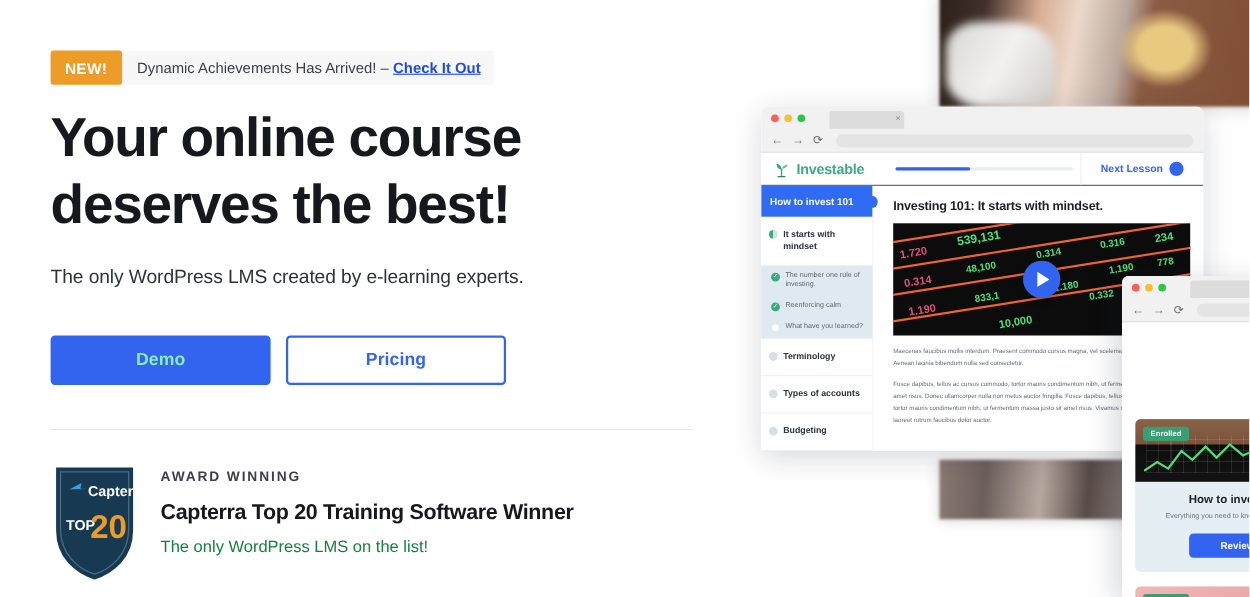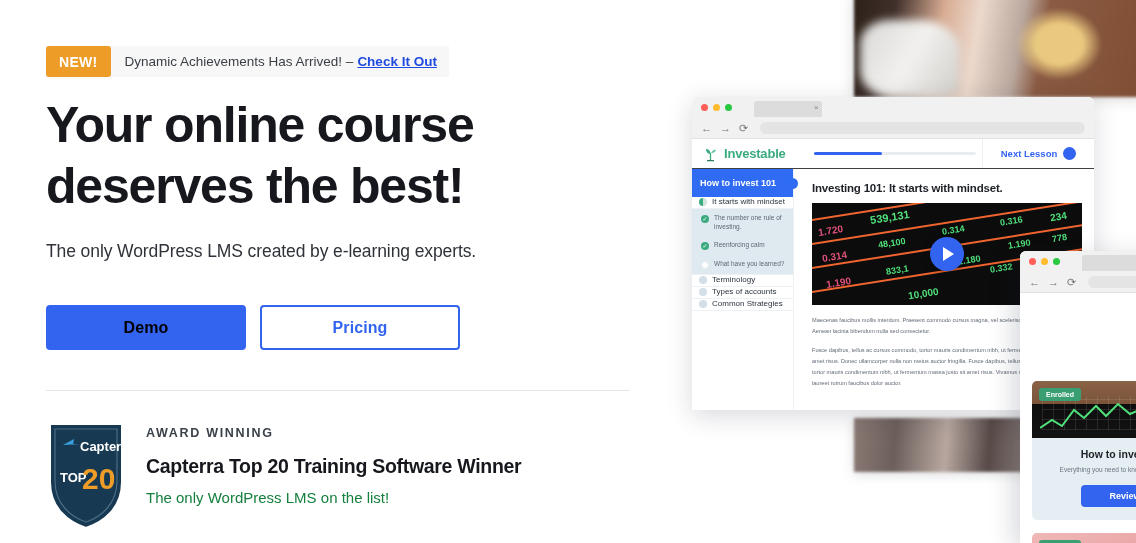--- a/index.html
+++ b/index.html
@@ -47,21 +47,21 @@
     font-size: 17.5px; color: #2f3339; letter-spacing: -0.1px;
   }
 
   .btn-row { position: absolute; left: 0; top: 305px; display: flex; gap: 14px; }
   .btn {
     width: 200px; height: 45px; border-radius: 4px;
     display: flex; align-items: center; justify-content: center;
     font-size: 16px; font-weight: bold; letter-spacing: .1px;
     cursor: pointer; user-select: none;
   }
-  .btn-primary { background: #3364f0; color: #000000; border: 2px solid #3364f0; }
+  .btn-primary { background: #3364f0; color: #86efac; border: 2px solid #3364f0; }
   .btn-secondary { background: #ffffff; color: #3364f0; border: 2px solid #3364f0; }
 
   .divider {
     position: absolute; left: 0; top: 390px; width: 584px; height: 1px;
     background: #e2e7ec;
   }
 
   
   .award { position: absolute; left: 0; top: 420px; display: flex; gap: 20px; }
   .badge-wrap { width: 80px; height: 112px; position: relative; }
@@ -145,22 +145,22 @@
   .course-pill {
     background: #2f6bf3; color: #fff; font-size: 9px; font-weight: bold;
     padding: 9px 8px; position: relative;
   }
   .course-pill:after {
     content:""; position:absolute; right:-5px; top: 9px;
     width: 11px; height: 11px; background: #2f6bf3; border-radius: 50%;
   }
   .les {
     display: flex; align-items: flex-start; gap: 5px;
-    padding: 0 7px; border-bottom: 1px solid #eef1f4;
-    font-size: 8px; color: #2c3340; font-weight: normal; line-height: 1.35;
+    padding: 11px 7px; border-bottom: 1px solid #eef1f4;
+    font-size: 8px; color: #2c3340; font-weight: bold; line-height: 1.35;
   }
   .les.sub { background: #dfeaf0; font-weight: normal; font-size: 6.5px; color: #5d6774;
              border-bottom: none; padding: 5px 7px 5px 9px; }
   .les-group { background: #dfeaf0; border-bottom: 1px solid #eef1f4; }
   .bullet { width: 8px; height: 8px; border-radius: 50%; flex: 0 0 8px; margin-top: 1px; }
   .b-half { background: linear-gradient(90deg,#3aab7e 50%, #cfe4db 50%); }
   .b-grey { background: #d4e0e8; }
   .b-check { background: #3aab7e; color: #fff; font-size: 6px; display:flex; align-items:center; justify-content:center; }
   .b-white { background: #ffffff; border: 1px solid #e2e9ee; }
 
@@ -350,20 +350,24 @@
           <div class="les">
             <span class="bullet b-grey"></span>
             <span>Terminology</span>
           </div>
           <div class="les">
             <span class="bullet b-grey"></span>
             <span>Types of accounts</span>
           </div>
           <div class="les">
             <span class="bullet b-grey"></span>
+            <span>Budgeting</span>
+          </div>
+          <div class="les">
+            <span class="bullet b-grey"></span>
             <span>Common Strategies</span>
           </div>
 
         </div>
 
         <div class="lesson-main">
           <div class="lesson-title">Investing 101: It starts with mindset.</div>
 
           <div class="video">
             <div class="tick-row" style="top:18px;  transform: rotate(-9deg);"></div>

